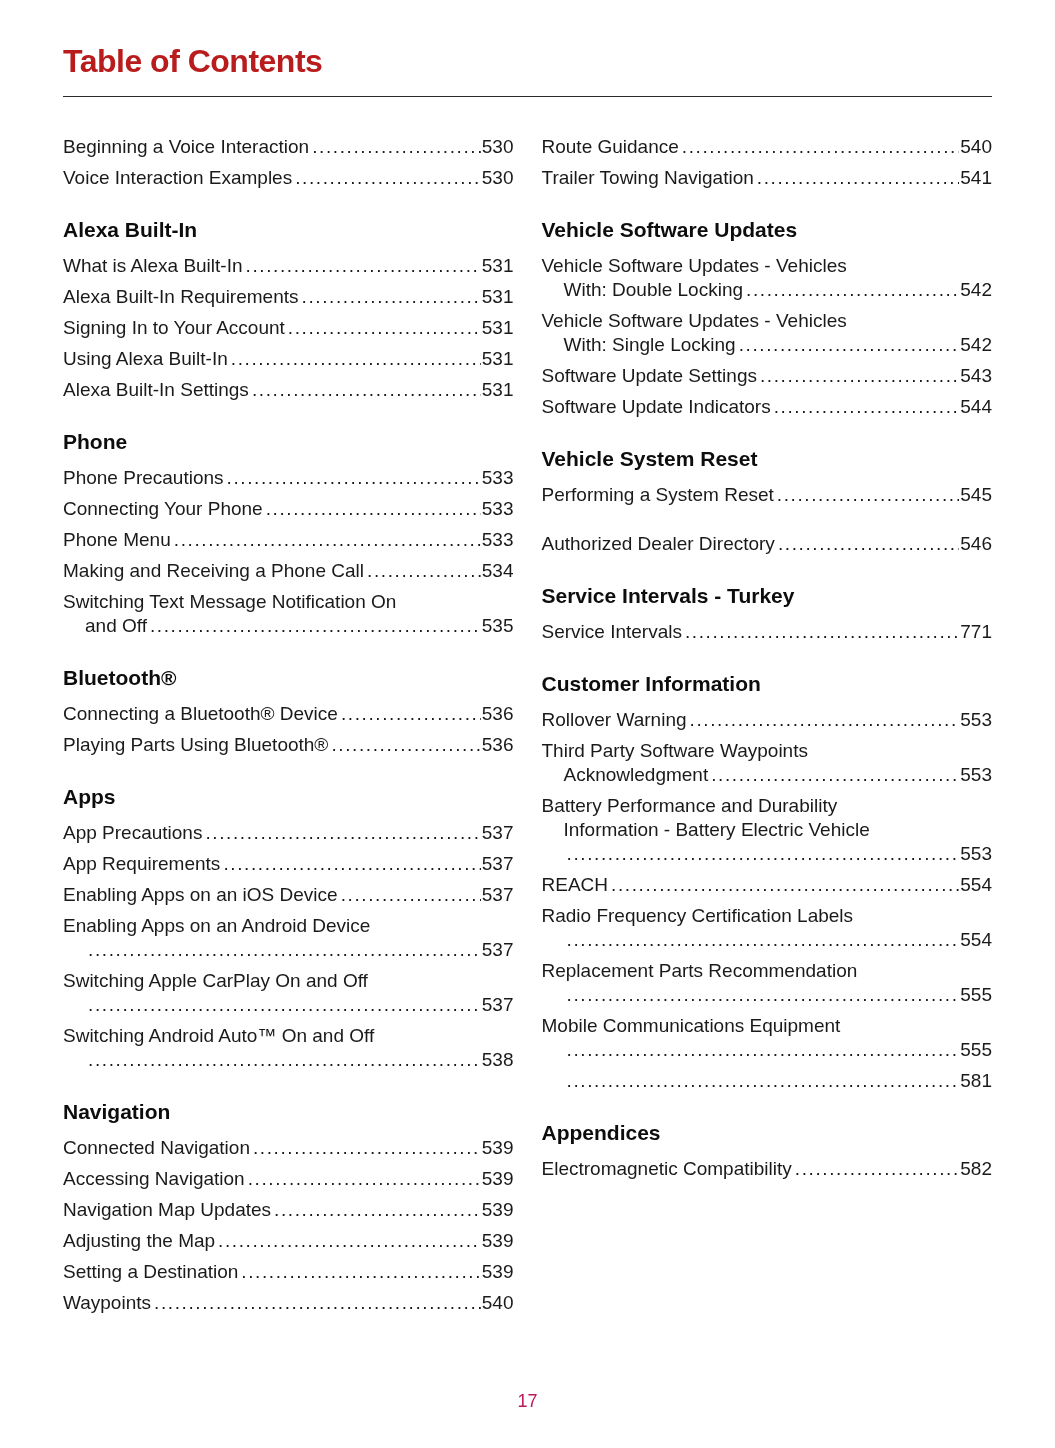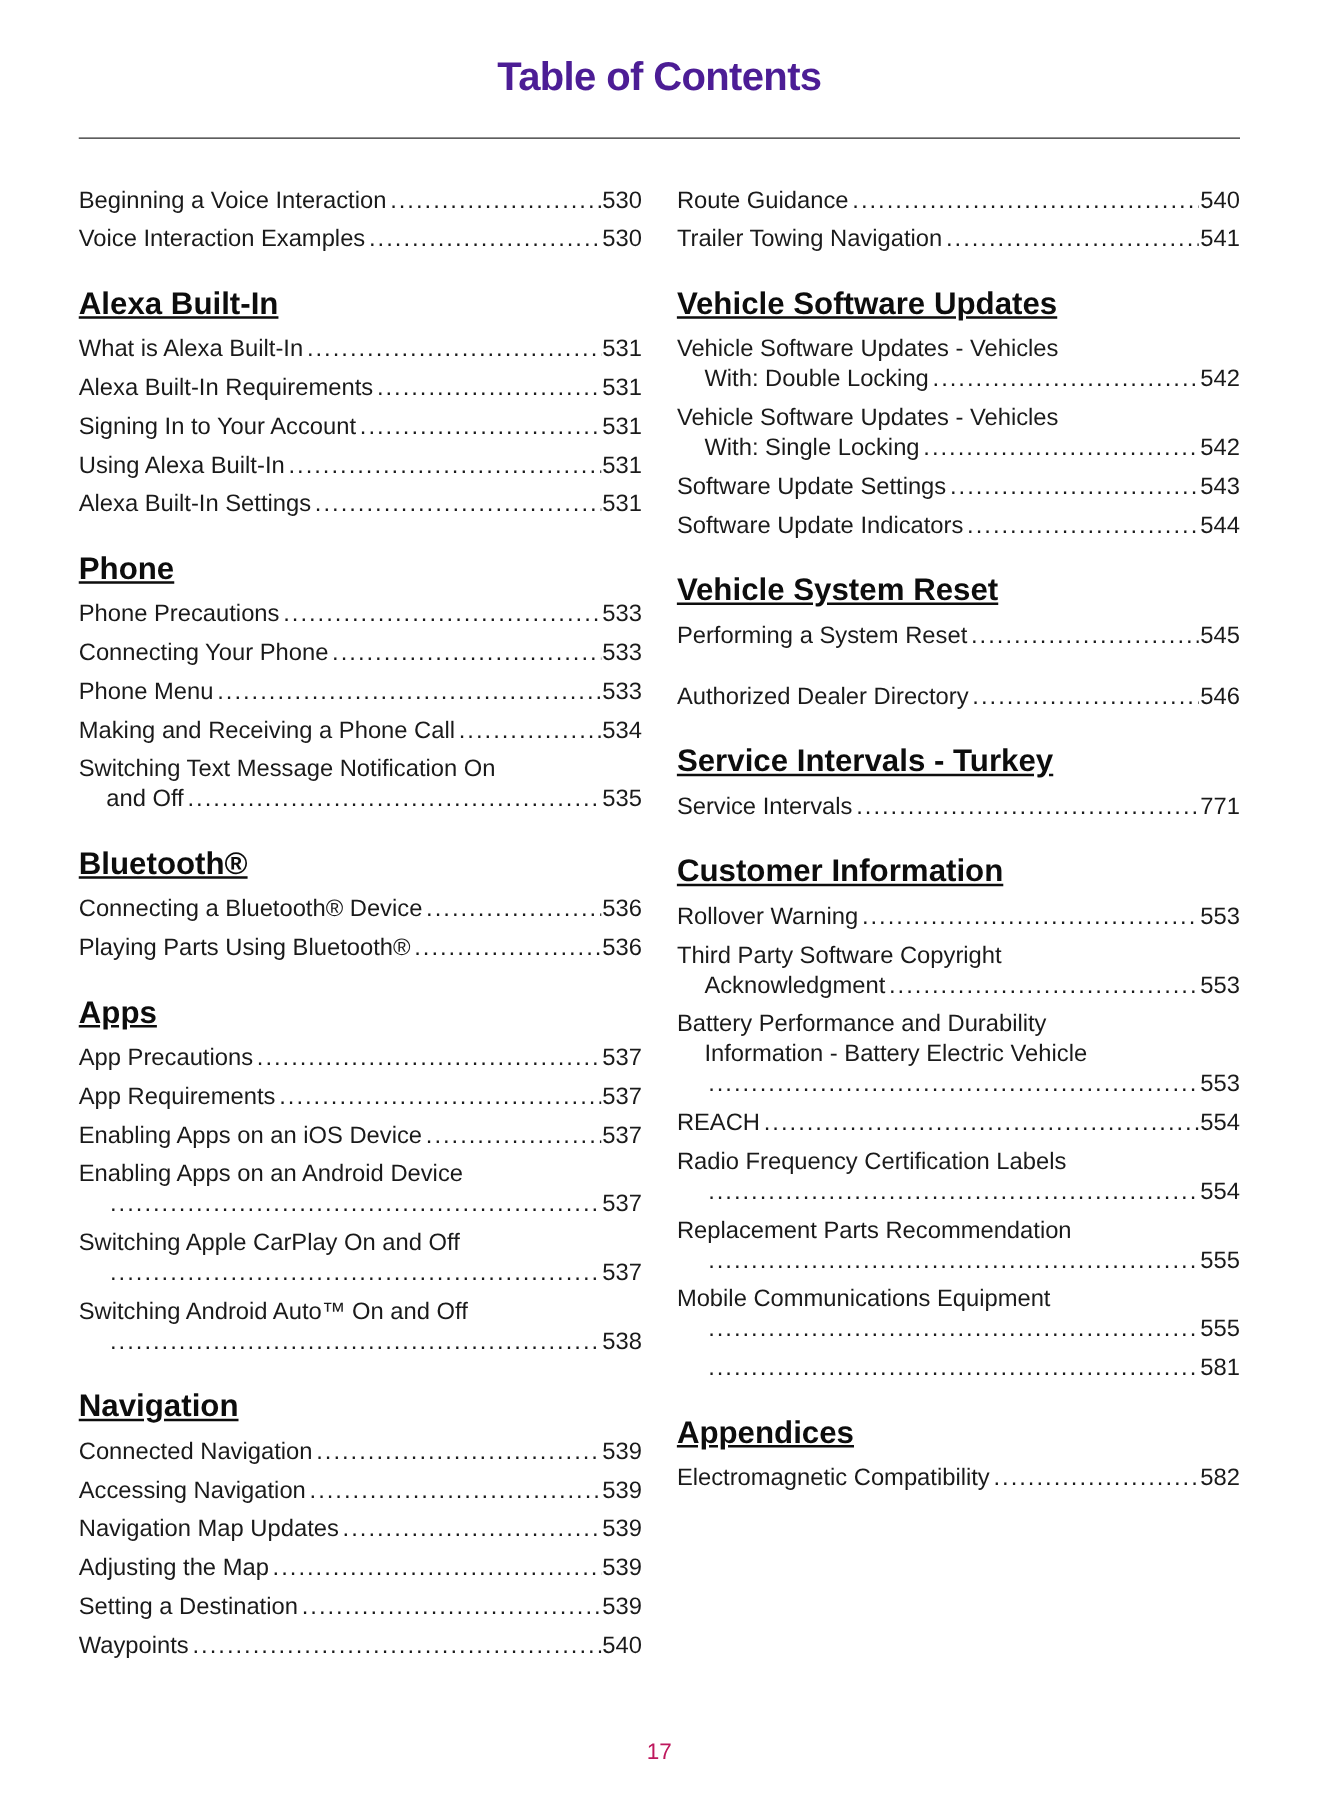--- a/index.html
+++ b/index.html
@@ -16,51 +16,49 @@
     font-family: "Liberation Sans", sans-serif;
     color: #1a1a1a;
   }
   .page {
     position: relative;
     width: 100%;
     height: 100%;
     padding: 40px 63px 0 63px;
   }
   .title {
-    text-align: center;
     font-size: 32px;
     line-height: 38px;
     font-weight: 700;
     letter-spacing: -0.5px;
-    color: #4c1d95;
-    margin: 2px 0 30px 0;
+    color: #b91c1c;
+    margin: 2px 0 16px 0;
   }
   .rule {
     border: 0;
     border-top: 1.5px solid #2a2a2a;
     margin: 0 0 38px 0;
   }
   .columns {
     display: flex;
     gap: 28px;
   }
   .col {
     flex: 1 1 0;
     min-width: 0;
   }
   .toc-section {
     margin-bottom: 25px;
   }
   .sec-heading {
-    font-size: 25px;
+    font-size: 21px;
     line-height: 29px;
     font-weight: 700;
     color: #0d0d0d;
     margin: 0 0 10px 0;
-    text-decoration: underline;
   }
   .sec-heading .h-cont {
     padding-left: 27px;
   }
   .entry {
     font-size: 19px;
     line-height: 24px;
     margin-bottom: 7px;
     color: #1a1a1a;
   }
@@ -415,21 +413,21 @@
             <div class="h-line">Customer Information</div>
           </div>
           <div class="entry">
             <div class="line leaderline">
               <span class="txt">Rollover Warning</span>
               <span class="dots"></span>
               <span class="pg">553</span>
             </div>
           </div>
           <div class="entry">
-            <div class="line">Third Party Software Copyright</div>
+            <div class="line">Third Party Software Waypoints</div>
             <div class="line leaderline cont">
               <span class="txt">Acknowledgment</span>
               <span class="dots"></span>
               <span class="pg">553</span>
             </div>
           </div>
           <div class="entry">
             <div class="line">Battery Performance and Durability</div>
             <div class="line cont">Information - Battery Electric Vehicle</div>
             <div class="line leaderline cont">

